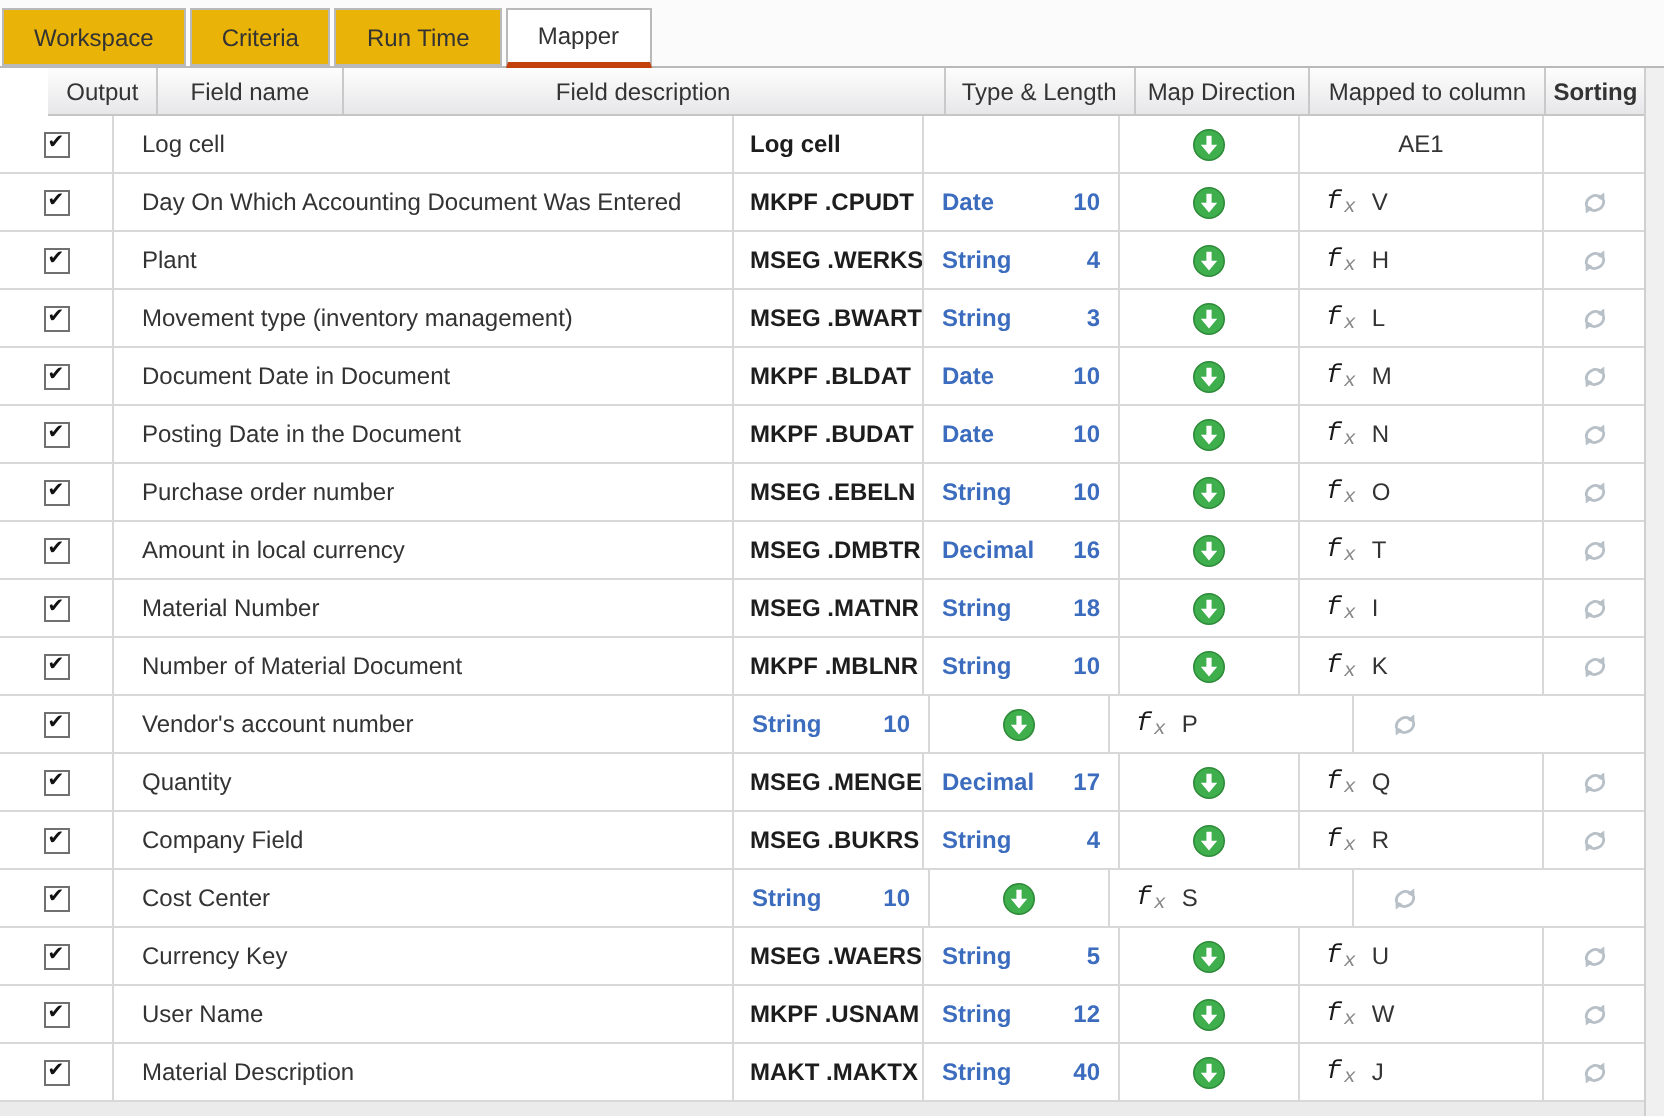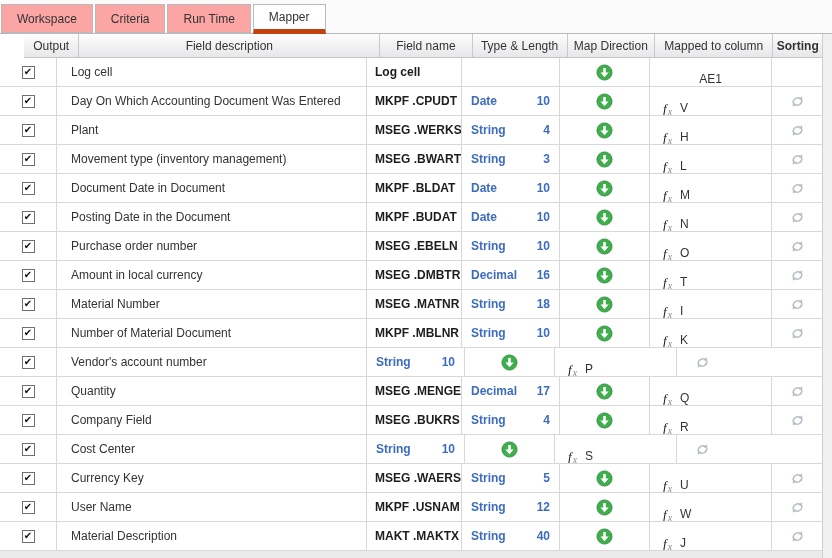--- a/index.html
+++ b/index.html
@@ -20,29 +20,29 @@
     border-bottom: 1px solid #b9b9b9;
     display: flex;
     align-items: stretch;
   }
   .tab {
     display: flex;
     align-items: center;
     padding: 0 15px;
     margin-right: 2px;
     border: 1px solid #b9b9b9;
-    background: #fca5a5;
+    background: #eab308;
     color: #333;
     cursor: default;
     position: relative;
   }
   .tab.active {
     background: #ffffff;
     margin-bottom: -1px;
-    border-bottom: 5px solid #c2410c;
+    border-bottom: 3px solid #c2410c;
     z-index: 2;
   }
 
   
   .grid { width: 822px; background: #fff; }
   .grid-header {
     display: flex;
     height: 24px;
     background: linear-gradient(#fdfdfd, #e7e7ea);
     border-bottom: 1px solid #c6c6c6;
@@ -87,26 +87,26 @@
     background: #fff;
     display: flex; align-items: center; justify-content: center;
     font-size: 10px; line-height: 1; color: #111;
     cursor: default;
   }
   .c.desc  { padding-left: 14px; color: #333; }
   .c.fname { padding-left: 8px; font-weight: bold; color: #1d1d1d; }
   .c.type  { justify-content: space-between; padding: 0 9px; }
   .c.type .t, .c.type .len { color: var(--type-blue, #3c6cbe); font-weight: bold; }
   .c.mapdir { justify-content: center; }
-  .c.mapped { padding-left: 13px; gap: 8px; color: #333; align-items: flex-end; }
+  .c.mapped { padding-left: 13px; gap: 8px; color: #333; }
   .c.mapped.center { justify-content: center; padding-left: 0; }
   .c.sort { justify-content: center; }
 
   .fx-icon {
-    font-family: Liberation Serif, serif;
+    font-family: Liberation Mono, monospace;
     font-style: italic;
     font-size: 13px;
     color: #1a1a1a;
     line-height: 1;
   }
   .fx-icon .fx-x {
     display: inline-block;
     font-size: 10px;
     color: #888;
     margin-left: 1px;
@@ -128,22 +128,22 @@
 <div class="tabbar">
   <div class="tab">Workspace</div>
   <div class="tab">Criteria</div>
   <div class="tab">Run Time</div>
   <div class="tab active">Mapper</div>
 </div>
 
 <div class="grid">
   <div class="grid-header">
     <div class="hcell w-output">Output</div>
+    <div class="hcell w-fname">Field name</div>
     <div class="hcell w-desc">Field description</div>
-    <div class="hcell w-fname">Field name</div>
     <div class="hcell w-type">Type &amp; Length</div>
     <div class="hcell w-mapdir">Map Direction</div>
     <div class="hcell w-mapped">Mapped to column</div>
     <div class="hcell w-sort">Sorting</div>
   </div>
   <div class="grid-body" id="grid-body">
       <div class="row">
         <div class="c output w-output">
           <span class="checkbox">✔</span>
         </div>

